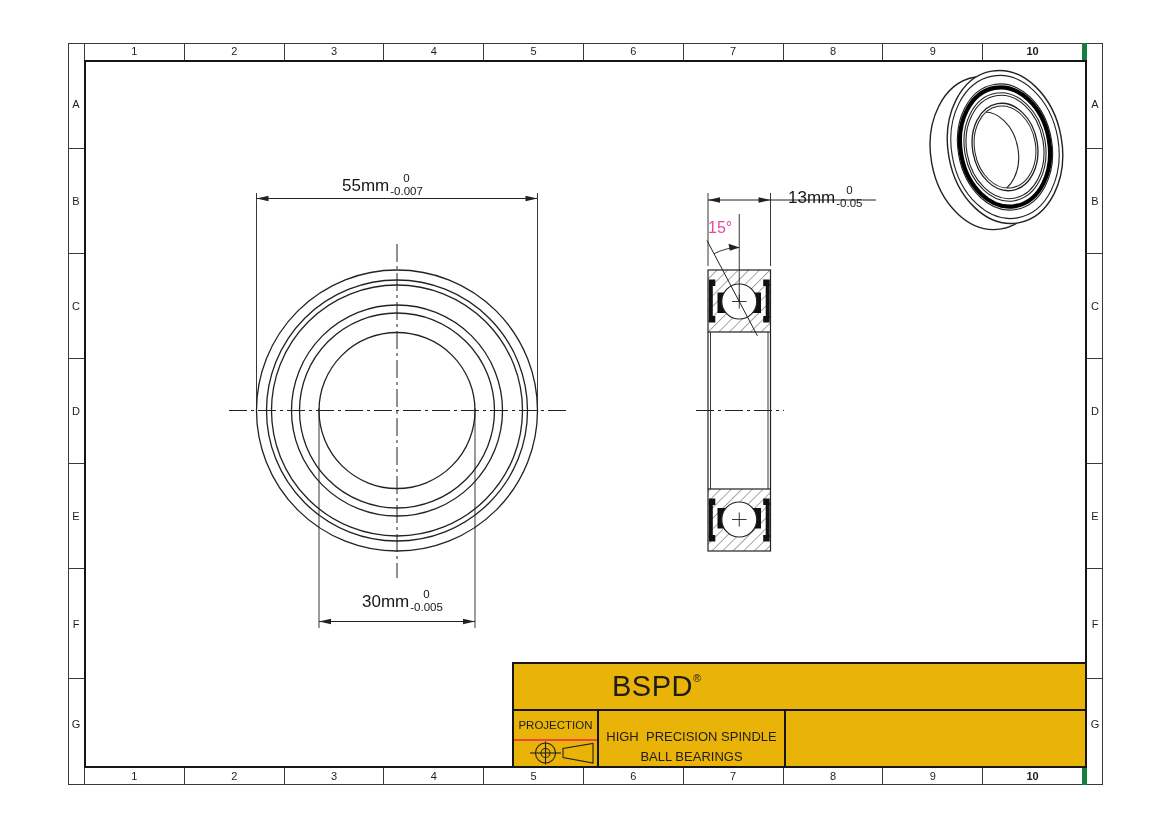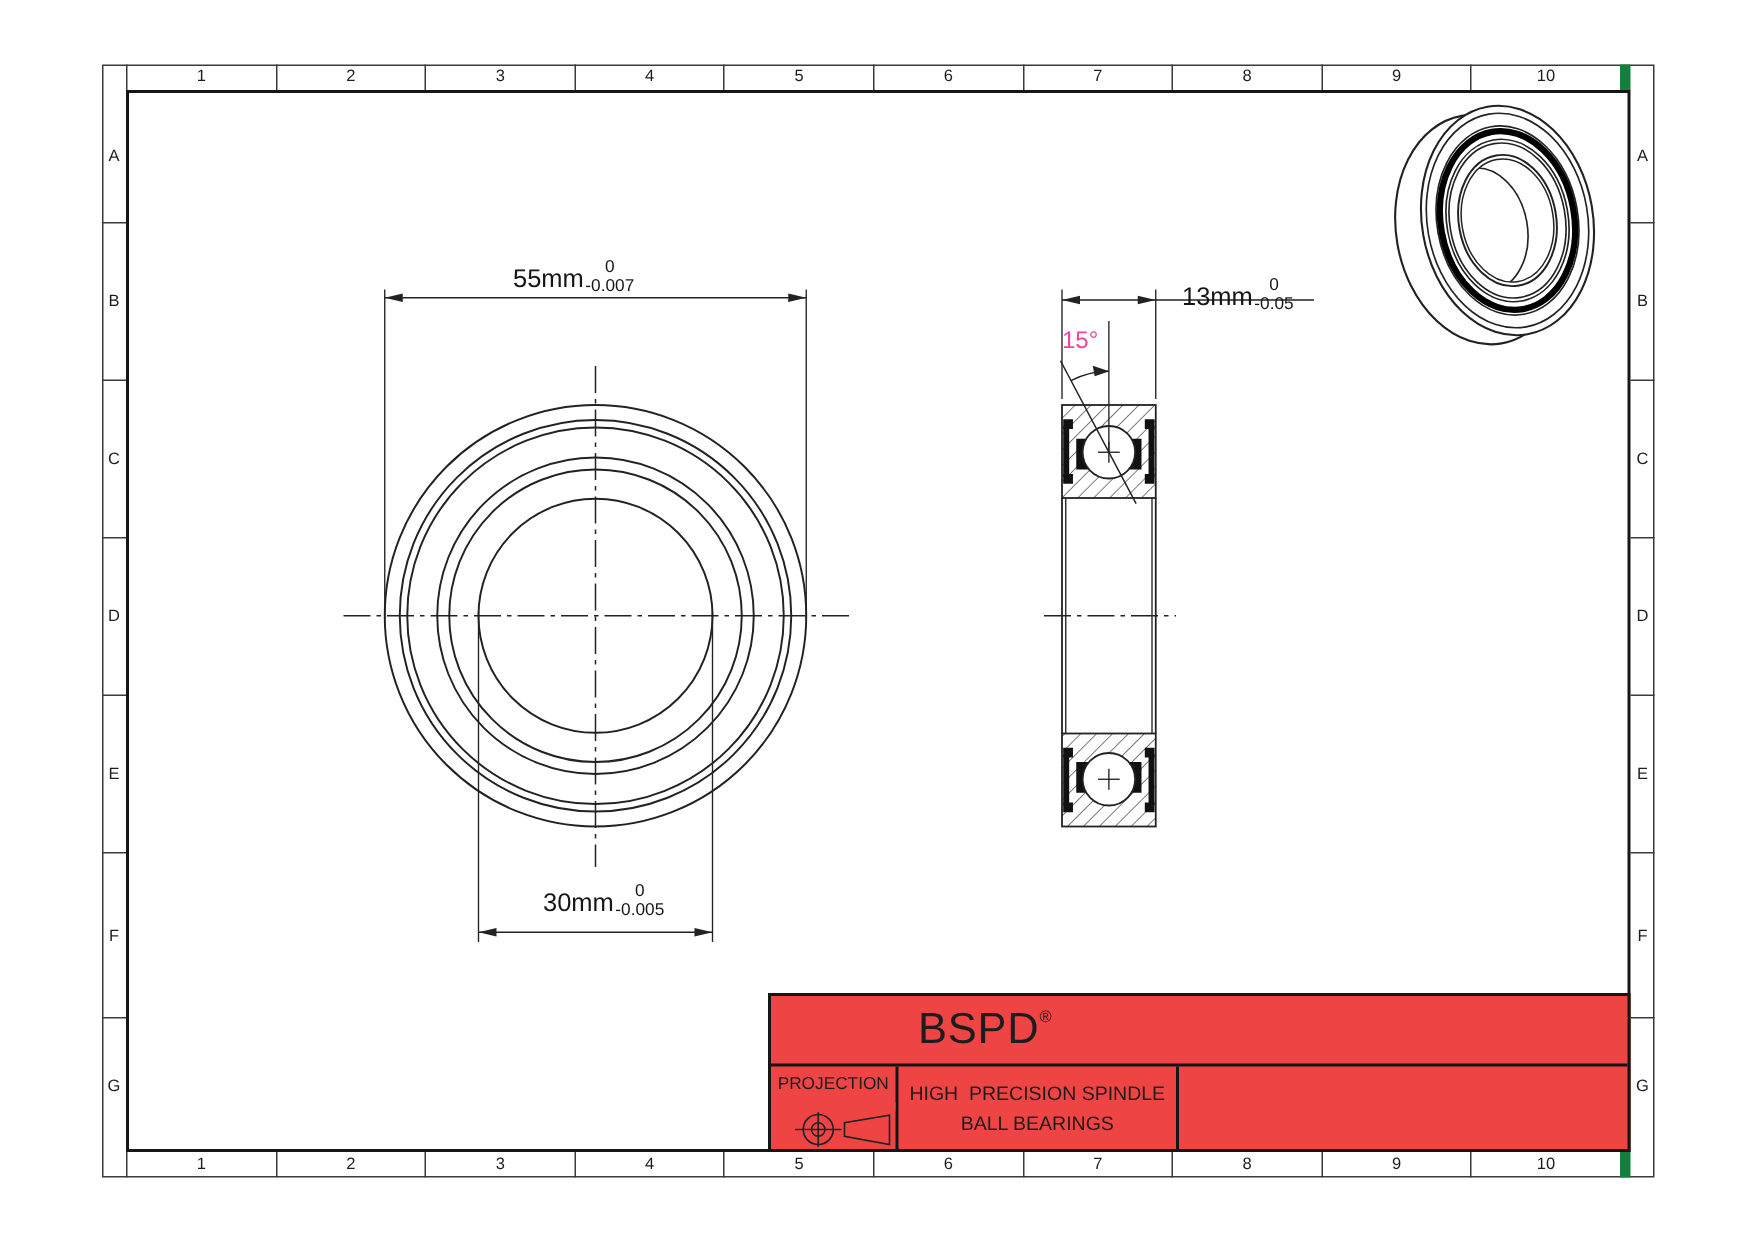--- a/index.html
+++ b/index.html
@@ -10,51 +10,51 @@
 
   
   .outer-border{left:68px;top:43px;width:1035px;height:742px;border:1px solid #3a3a3a;}
   .inner-frame{left:84px;top:60px;width:1003px;height:708px;border:2px solid #161616;}
 
   
   .hband{left:68px;width:1035px;height:17px;display:flex;padding:0 16px;}
   .hband.top{top:43px;} .hband.bottom{top:768px;}
   .hband .cell{flex:1;display:flex;align-items:center;justify-content:center;
                font-size:11px;line-height:1;border-left:1px solid #3a3a3a;}
-  .hband .cell:last-child{border-right:7px solid #15803d;}
+  .hband .cell:last-child{border-right:5px solid #15803d;font-weight:bold;}
   .vband{top:60px;width:16px;height:708px;display:flex;flex-direction:column;}
   .vband.left{left:68px;} .vband.right{left:1087px;}
   .vband .cell{flex:none;display:flex;align-items:center;justify-content:center;font-size:11px;}
   .vband .cell + .cell{border-top:1px solid #3a3a3a;}
   .vband .cell:nth-child(1){height:88px;}
   .vband .cell:nth-child(2),.vband .cell:nth-child(3),
   .vband .cell:nth-child(4),.vband .cell:nth-child(5){height:105px;}
   .vband .cell:nth-child(6){height:110px;}
   .vband .cell:nth-child(7){height:90px;}
 
   
   .dim{display:flex;align-items:flex-end;font-size:17px;line-height:1;color:#161616;}
   .dim .tol{display:flex;flex-direction:column;align-items:center;font-size:11.5px;
             line-height:1.1;transform:translateY(3px);margin-left:1px;}
   .angle-label{font-size:16px;color:#ec4899;}
 
   
   .tblock{left:512px;top:662px;width:575px;height:106px;border:2px solid #161616;
-          display:flex;flex-direction:column;background:#ef4444;}
+          display:flex;flex-direction:column;background:#eab308;}
   .tb-row1{height:47px;display:flex;align-items:center;border-bottom:2px solid #161616;}
   .tb-logo{margin-left:98px;font-size:29px;letter-spacing:.5px;line-height:1;}
   .tb-logo sup{font-size:11px;vertical-align:14px;letter-spacing:0;}
   .tb-company{margin-left:16px;text-align:center;font-size:13px;line-height:1.35;}
   .tb-row2{flex:1;display:grid;grid-template-columns:85px 187px 1fr;}
   .tb-proj{border-right:2px solid #161616;display:flex;flex-direction:column;}
-  .tb-proj-label{height:30px;border-bottom:6px solid #ef4444;display:flex;
+  .tb-proj-label{height:30px;border-bottom:2px solid #ef4444;display:flex;
                  align-items:center;justify-content:center;font-size:11.5px;}
   .tb-proj-sym{flex:1;position:relative;}
   .tb-product{border-right:2px solid #161616;display:flex;flex-direction:column;
-              align-items:center;justify-content:center;font-size:13px;line-height:1.5;
+              align-items:center;justify-content:flex-end;font-size:13px;line-height:1.5;
               white-space:pre;text-align:center;}
   .tb-part{display:flex;align-items:center;font-size:12px;}
   .tb-part-label{margin-left:8px;line-height:1.3;}
   .tb-part-number{flex:1;text-align:center;font-size:21px;margin-right:10px;white-space:nowrap;}
 </style>
 </head>
 <body>
 
 <div class="page">
 

